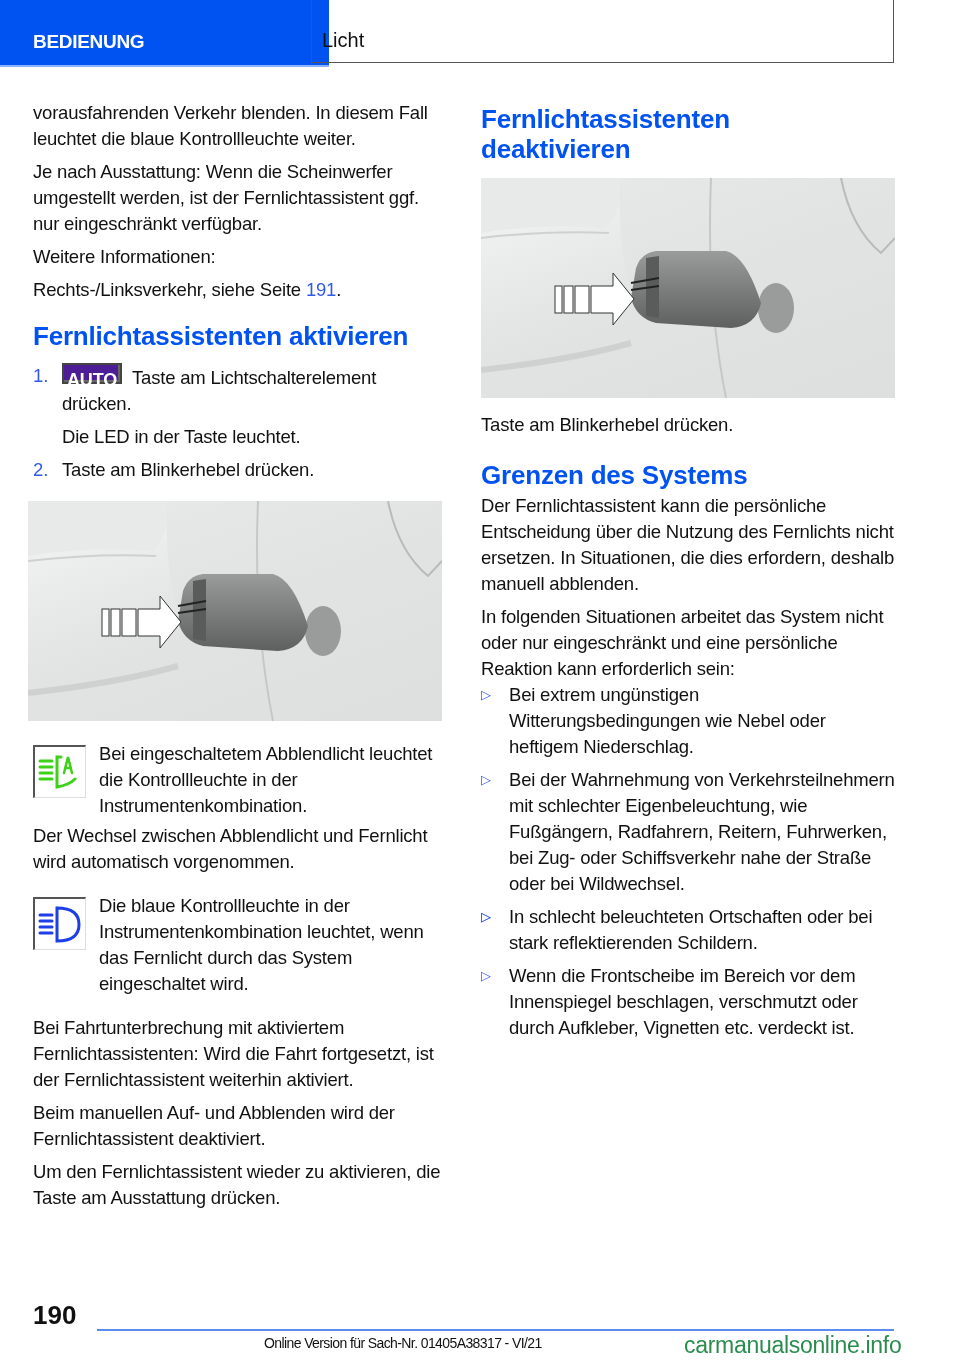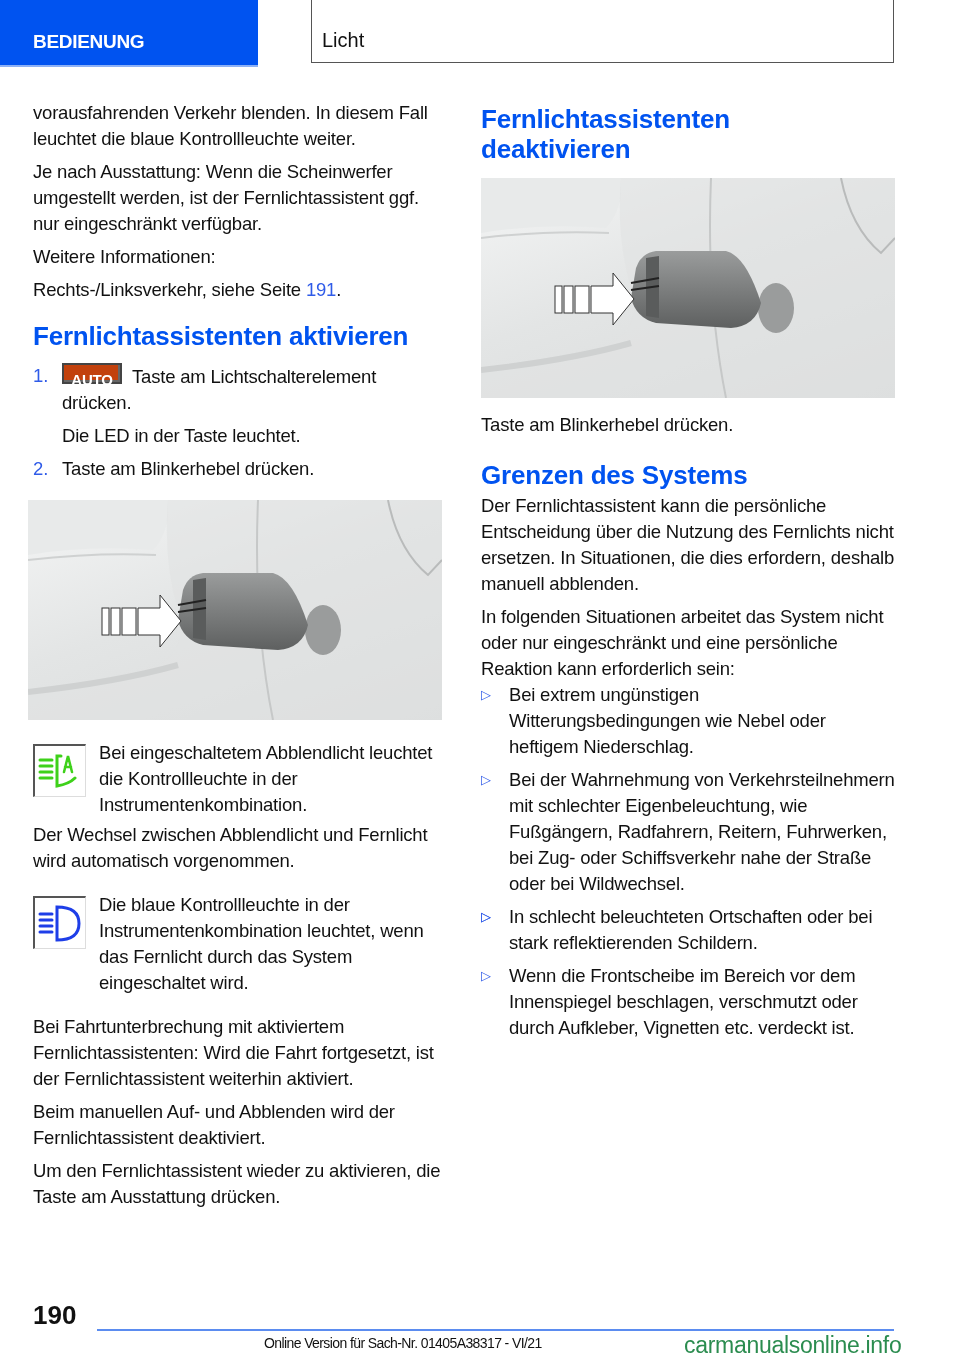--- a/index.html
+++ b/index.html
@@ -1,37 +1,37 @@
 <!DOCTYPE html>
 <html><head>
 <meta charset="utf-8">
 <style>
   html, body { margin:0; padding:0; background:#fff; }
   body { width:960px; height:1362px; position:relative; overflow:hidden;
          font-family:"Liberation Sans", "DejaVu Sans", sans-serif; color:#111; }
-  .header-section { position:absolute; left:0; top:0; width:258px; height:65px; background:#0053f0;
+  .header-section { position:absolute; left:0; top:0; width:329px; height:65px; background:#0053f0;
                     border-bottom:2px solid #8db1f5; }
   .header-section span { position:absolute; left:33px; top:31px; color:#fff; font-weight:bold;
                     font-size:19px; letter-spacing:-0.3px; }
   .header-topic { position:absolute; left:311px; top:-2px; width:583px; height:65px;
                   border:1px solid #555; border-top:none; box-sizing:border-box; }
   .header-topic span { position:absolute; left:10px; top:31px; font-size:20px; color:#111; }
 
   .col { position:absolute; top:100px; }
   .col-left { left:33px; width:412px; }
   .col-right { left:481px; width:414px; }
   p { margin:0; font-size:18.5px; line-height:26px; letter-spacing:-0.2px; }
   .para { margin-bottom:7px; }
   .link { color:#2f5be8; }
   h2 { margin:0; color:#0053f0; font-size:26px; font-weight:bold; line-height:30px; letter-spacing:-0.2px; }
 
   .step { position:relative; padding-left:29px; }
   .step-num { position:absolute; left:0; top:0; color:#2f5be8; font-size:18.5px; line-height:26px; }
-  .auto-btn { display:inline-block; width:60px; height:21px; background:#c2410c; border:2px solid #444;
-              box-sizing:border-box; color:#fff; font-weight:bold; font-size:15px; text-align:center;
+  .auto-btn { display:inline-block; width:60px; height:21px; background:#4c1d95; border:2px solid #444;
+              box-sizing:border-box; color:#fff; font-weight:bold; font-size:18px; text-align:center;
               line-height:30px; vertical-align:-2px; margin-right:10px; box-shadow: inset -2px -2px 0 #666; }
 
   .illustration { position:relative; background:linear-gradient(160deg,#f4f5f5 0%,#e3e5e5 45%,#d8dada 100%); overflow:hidden; }
   .illustration svg { position:absolute; left:0; top:0; }
 
   .icon-note { position:relative; padding-left:66px; min-height:56px; }
   .icon-box { position:absolute; left:0; top:4px; width:53px; height:53px; background:#fff;
               border-left:2px solid #555; border-top:2px solid #555; border-right:1px solid #ddd; border-bottom:1px solid #ddd; box-sizing:border-box; }
 
   .bullets { margin:0; padding:0; list-style:none; }

